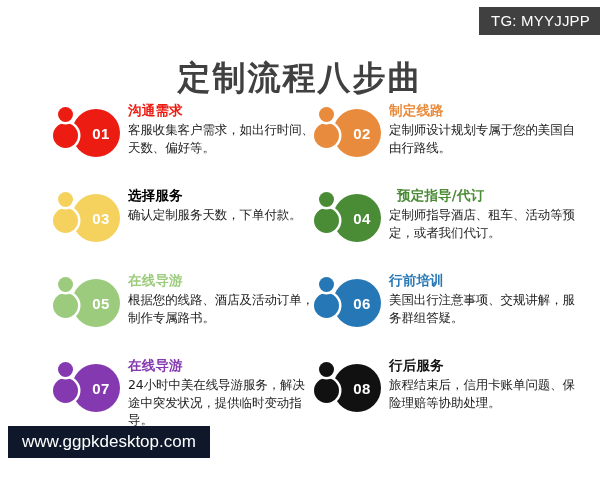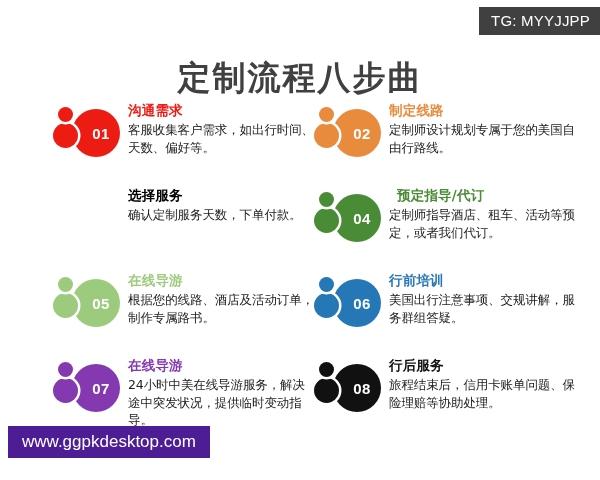--- a/index.html
+++ b/index.html
@@ -194,20 +194,26 @@
         <div class="c-sml" style="background: rgb(233, 139, 61);"></div>
         <div class="num">02</div>
       </div>
       <div class="txt">
         <div class="s-title" style="color: rgb(233, 139, 61);">制定线路</div>
         <div class="s-desc">定制师设计规划专属于您的美国自由行路线。</div>
       </div>
     </div>
 
     <div class="step col0 row1">
+      <div class="badge">
+        <div class="c-big" style="background: rgb(245, 210, 94);"></div>
+        <div class="c-mid" style="background: rgb(245, 210, 94);"></div>
+        <div class="c-sml" style="background: rgb(245, 210, 94);"></div>
+        <div class="num">03</div>
+      </div>
       <div class="txt">
         <div class="s-title" style="color: #000000;">选择服务</div>
         <div class="s-desc">确认定制服务天数，下单付款。</div>
       </div>
     </div>
 
     <div class="step col1 row1">
       <div class="badge">
         <div class="c-big" style="background: rgb(74, 139, 53);"></div>
         <div class="c-mid" style="background: rgb(74, 139, 53);"></div>
@@ -267,15 +273,15 @@
         <div class="num">08</div>
       </div>
       <div class="txt">
         <div class="s-title" style="color: rgb(17, 17, 17);">行后服务</div>
         <div class="s-desc">旅程结束后，信用卡账单问题、保险理赔等协助处理。</div>
       </div>
     </div>
 
   </div>
 
-  <div class="wm-bottom" style="background: #4c1d95; color: rgb(255, 255, 255);">www.ggpkdesktop.com</div>
+  <div class="wm-bottom" style="background: #0f172a; color: rgb(255, 255, 255);">www.ggpkdesktop.com</div>
 
 </div>
 
 </body></html>

